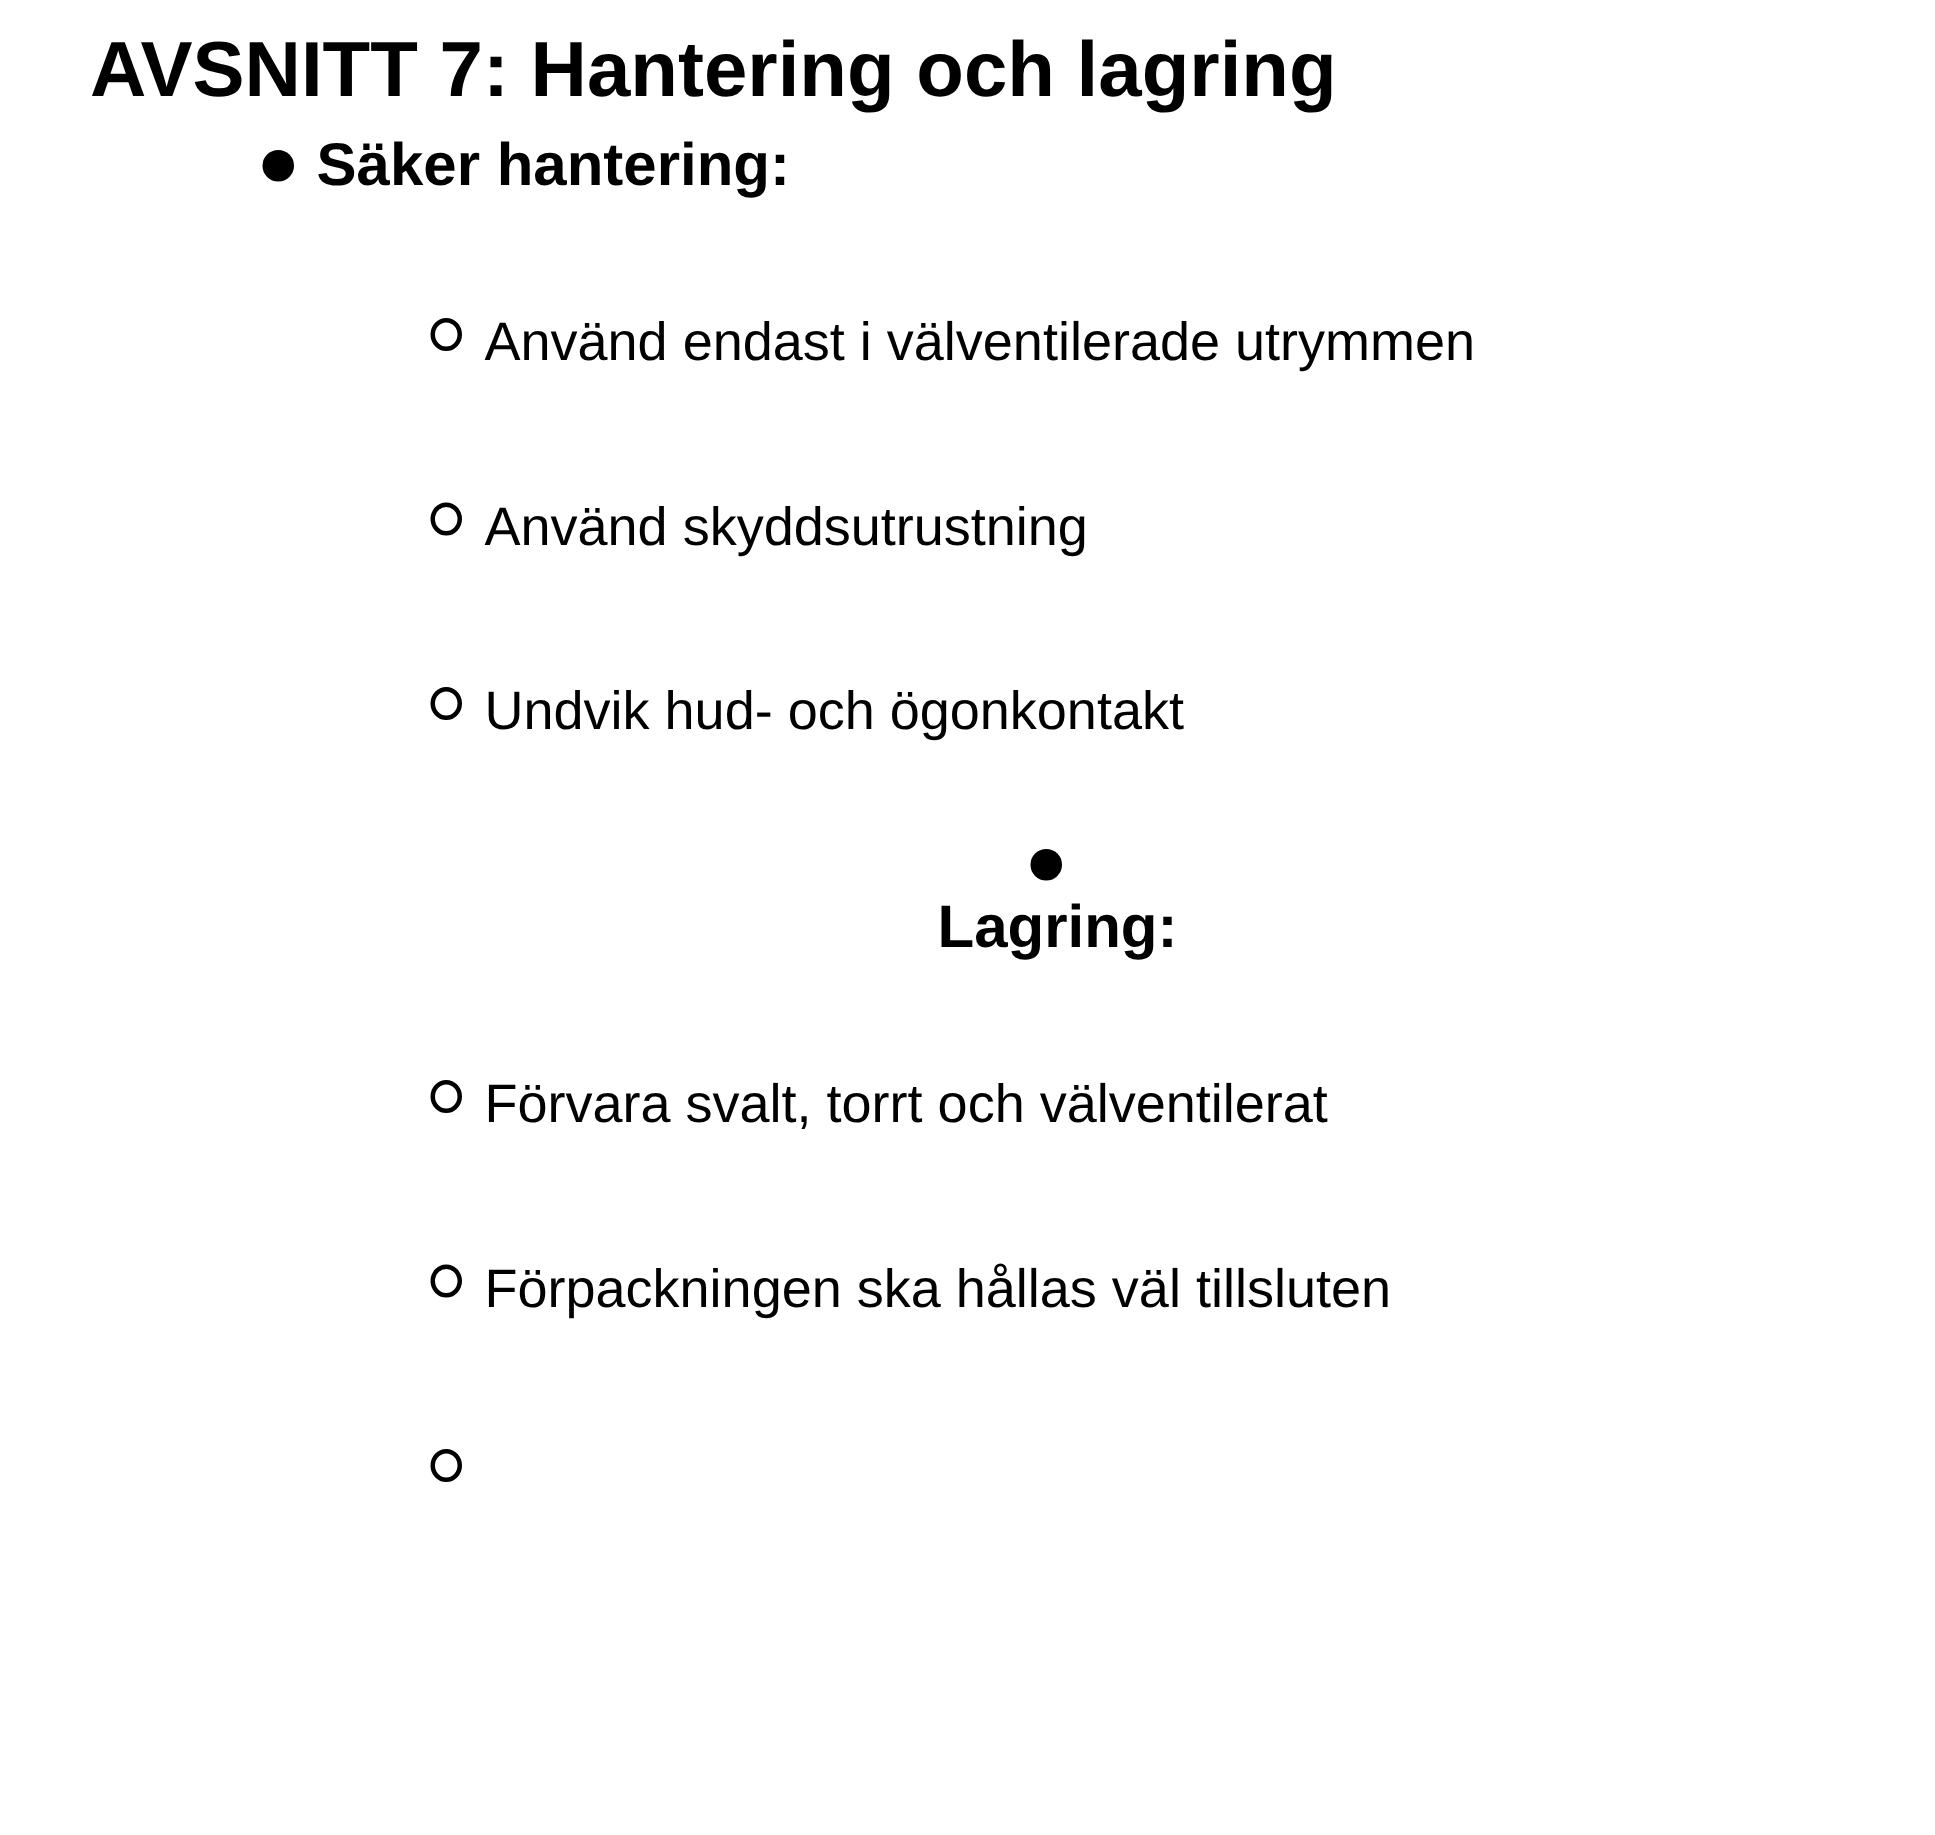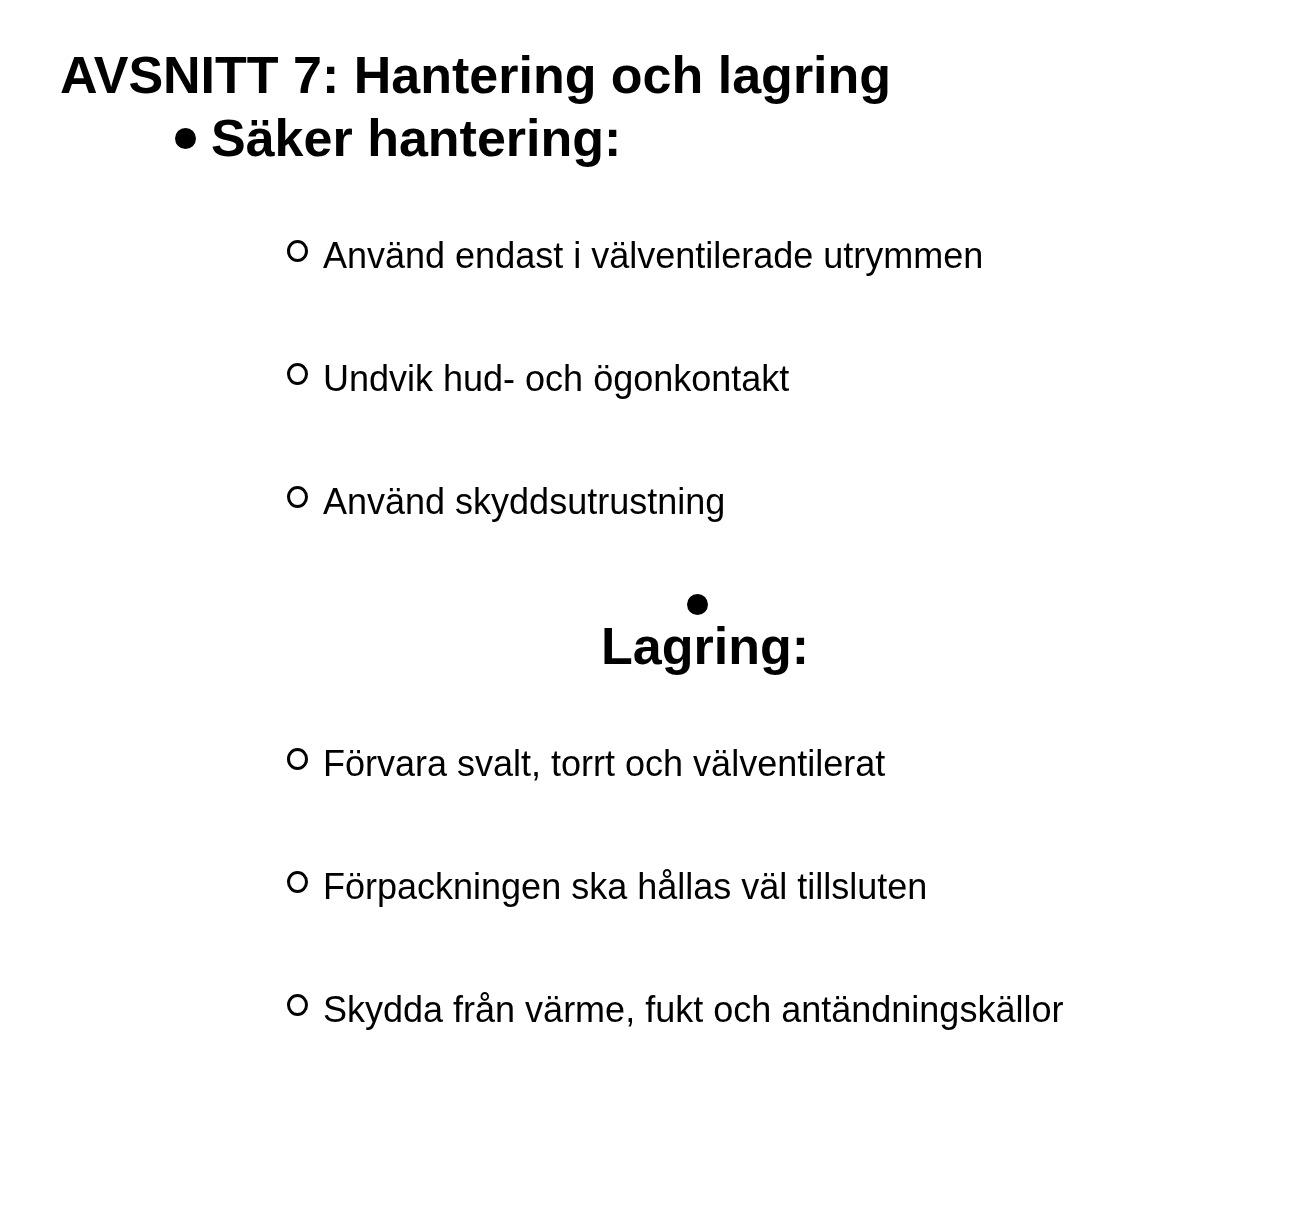--- a/index.html
+++ b/index.html
@@ -9,30 +9,30 @@
   }
   body {
     width: 1290px;
     height: 1223px;
     overflow: hidden;
     font-family: "Liberation Sans", sans-serif;
     color: #000000;
     box-sizing: border-box;
   }
   .page {
-    padding: 44px 55px 0 60px;
+    padding: 16px 55px 0 60px;
   }
   .doc-heading {
     font-size: 52px;
     line-height: 63px;
     font-weight: bold;
     margin: 0;
   }
   .section-title {
-    font-size: 52px;
+    font-size: 40px;
     line-height: 63px;
     font-weight: bold;
     margin: 0 0 0 115px;
     display: flex;
     align-items: center;
   }
   .bullet-disc {
     width: 21px;
     height: 21px;
     background: #000;
@@ -73,37 +73,37 @@
   <div class="section-title">
     <span class="bullet-disc"></span>
     <span class="section-title-text">Säker hantering:</span>
   </div>
 
   <div class="sub-item first">
     <span class="bullet-circle"></span><span class="sub-item-text">Använd endast i välventilerade utrymmen</span>
   </div>
 
   <div class="sub-item">
-    <span class="bullet-circle"></span><span class="sub-item-text">Undvik hud- och ögonkontakt</span>
+    <span class="bullet-circle"></span><span class="sub-item-text">Använd skyddsutrustning</span>
   </div>
 
   <div class="sub-item">
-    <span class="bullet-circle"></span><span class="sub-item-text">Använd skyddsutrustning</span>
+    <span class="bullet-circle"></span><span class="sub-item-text">Undvik hud- och ögonkontakt</span>
   </div>
 
   <div class="section-title" style="margin-top: 61px; flex-direction: column;">
     <span class="bullet-disc"></span>
     <span class="section-title-text">Lagring:</span>
   </div>
 
   <div class="sub-item first">
     <span class="bullet-circle"></span><span class="sub-item-text">Förvara svalt, torrt och välventilerat</span>
   </div>
 
   <div class="sub-item">
     <span class="bullet-circle"></span><span class="sub-item-text">Förpackningen ska hållas väl tillsluten</span>
   </div>
 
   <div class="sub-item">
-    <span class="bullet-circle"></span><span class="sub-item-text">Skydda från värme, fukt och antändningskällor</span>
+    <span class="bullet-circle"></span>
   </div>
 
 </div>
 
 </body></html>

